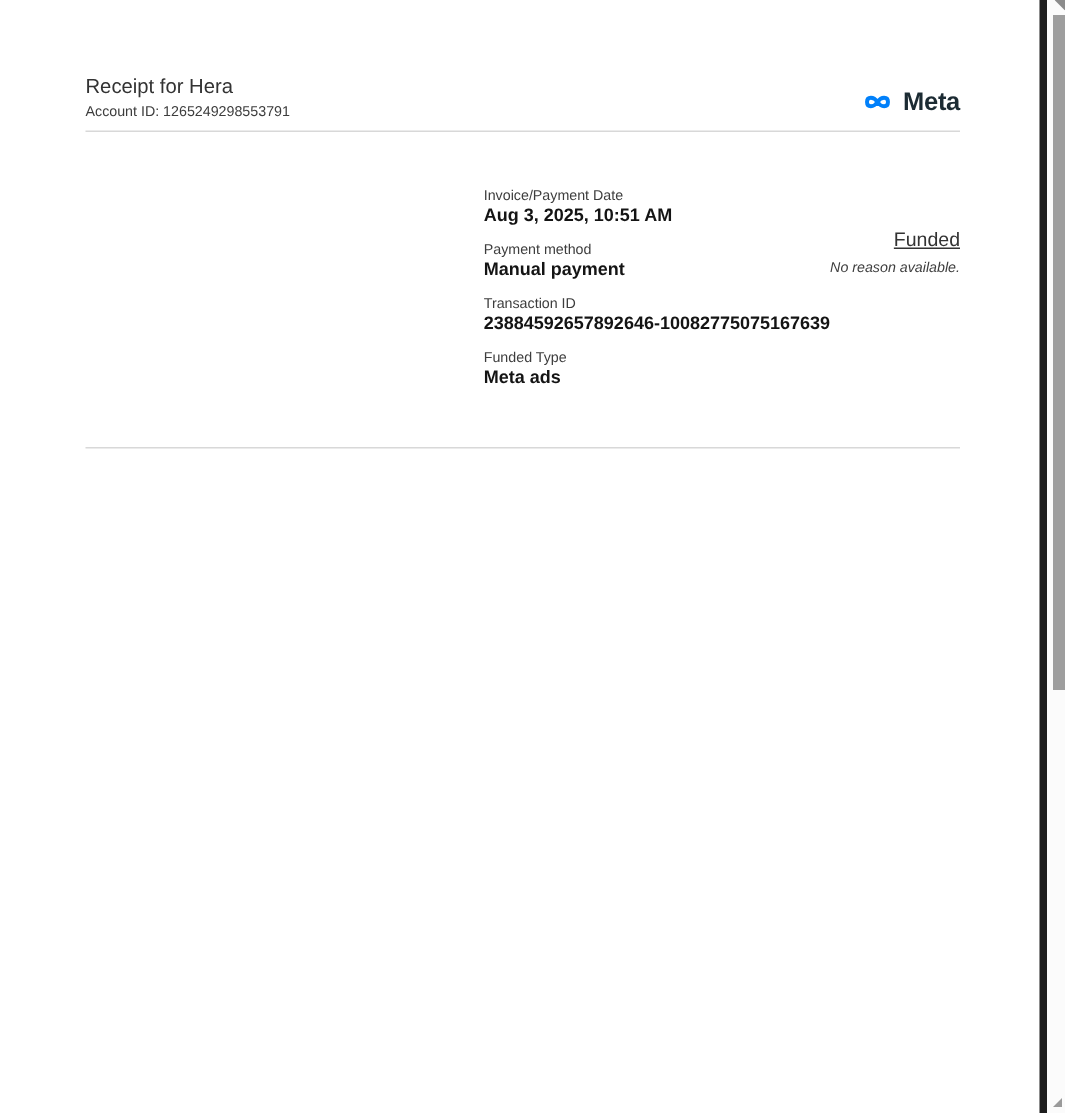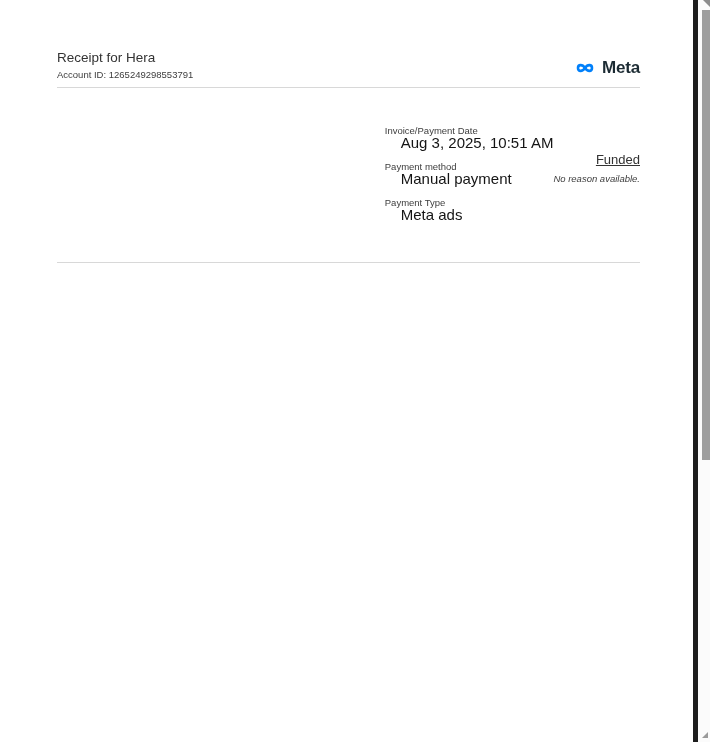--- a/index.html
+++ b/index.html
@@ -43,21 +43,21 @@
   .divider.bottom { margin-top: 29px; }
   
   .main-row {
     display: flex; justify-content: flex-end; margin-top: 37px;
   }
   .field { margin-bottom: 12px; }
   .field-label {
     font-size: 9.5px; line-height: 12px; color: #3d3d3d; font-weight: 400;
   }
   .field-value {
-    font-size: 15px; line-height: 12px; color: #141414; font-weight: 400; margin-left: 16px;
+    font-size: 12px; line-height: 12px; color: #141414; font-weight: 700;
   }
   .summary { text-align: right; padding-top: 27px; }
   .status { font-size: 13px; line-height: 15px; color: #333333; text-decoration: underline; }
   .amount {
     font-size: 28px; line-height: 32px; color: #1a1a1a;
     letter-spacing: -0.3px; margin-top: 6px;
   }
   .note { font-size: 9.5px; line-height: 12px; color: #3d3d3d; margin-top: 6px; font-style: italic; }
   
   .frame-border {
@@ -109,21 +109,25 @@
       <div>
         <div class="field">
           <div class="field-label">Invoice/Payment Date</div>
           <div class="field-value">Aug 3, 2025, 10:51 AM</div>
         </div>
         <div class="field">
           <div class="field-label">Payment method</div>
           <div class="field-value">Manual payment</div>
         </div>
         <div class="field">
-          <div class="field-label">Payment Type</div>
+          <div class="field-label">Transaction ID</div>
+          <div class="field-value">23884592657892646-10082775075167639</div>
+        </div>
+        <div class="field">
+          <div class="field-label">Funded Type</div>
           <div class="field-value">Meta ads</div>
         </div>
       </div>
       <div class="summary">
         <div class="status">Funded</div>
         <div class="note">No reason available.</div>
       </div>
     </div>
 
     <hr class="divider bottom">

